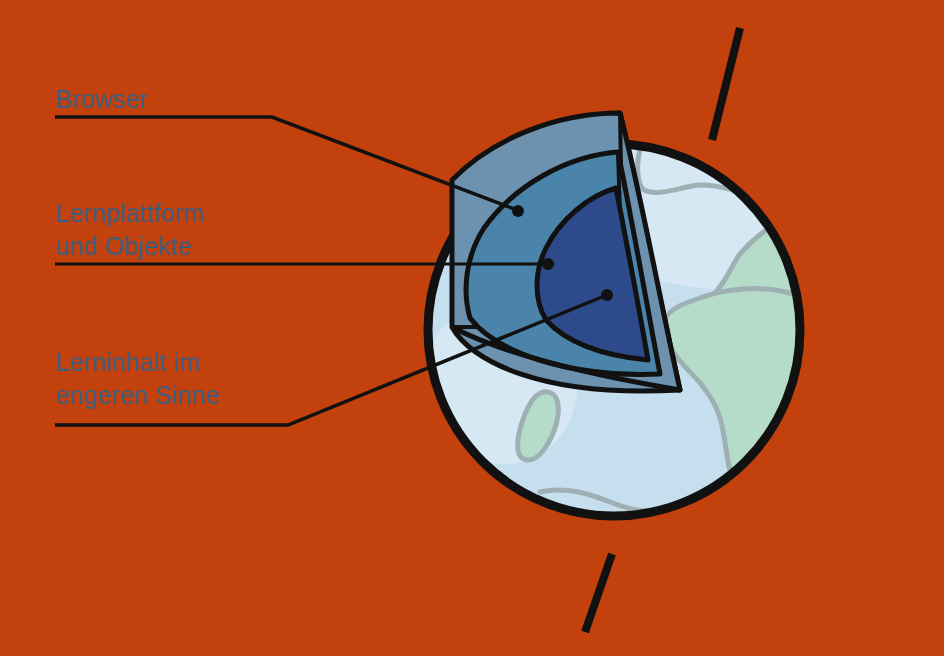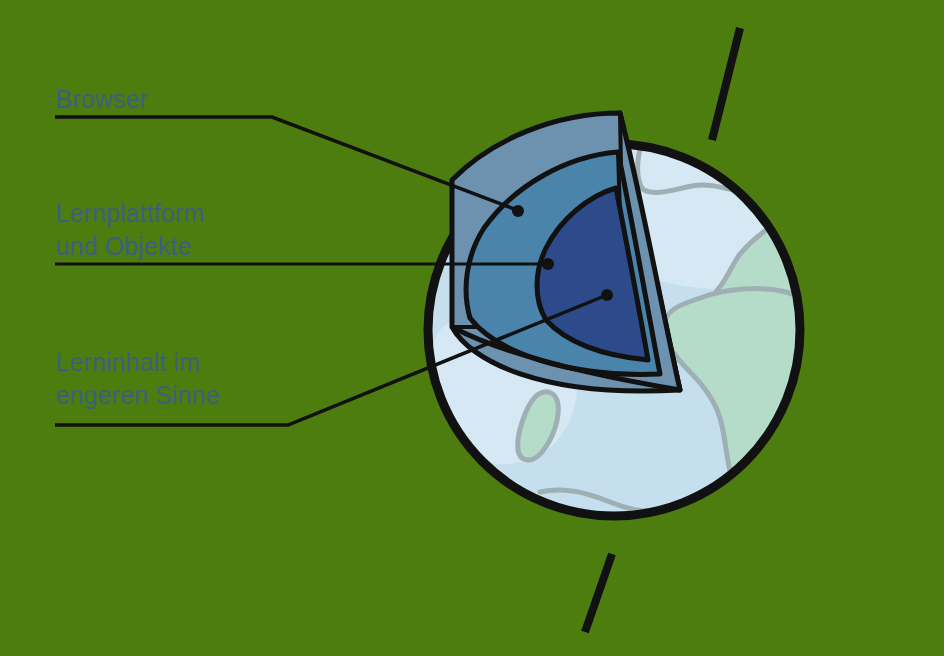--- a/index.html
+++ b/index.html
@@ -10,21 +10,21 @@
   body {
     width: 944px;
     height: 656px;
     overflow: hidden;
     font-family: "Liberation Sans", sans-serif;
   }
   #diagram-root {
     position: relative;
     width: 944px;
     height: 656px;
-    background: #4d7c0f;
+    background: #c2410c;
   }
   svg.canvas {
     position: absolute;
     left: 0;
     top: 0;
     width: 944px;
     height: 656px;
     display: block;
   }
   .label-text {

